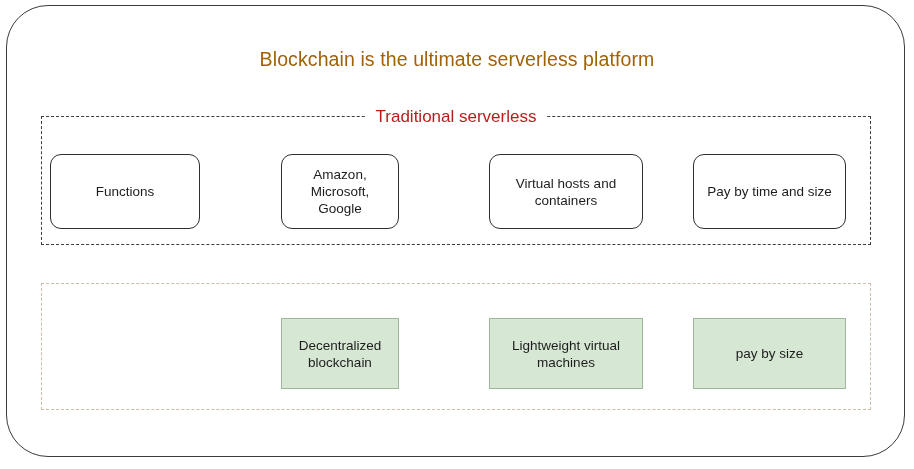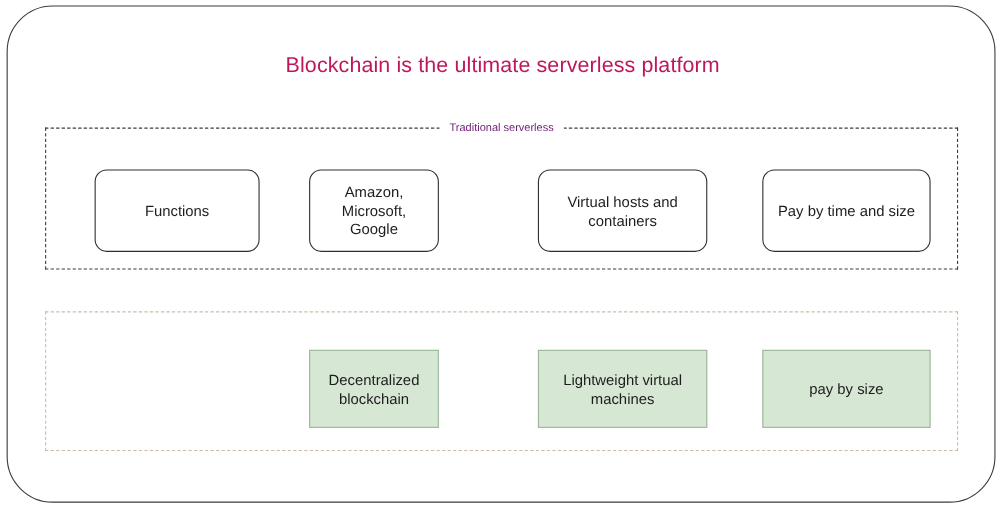--- a/index.html
+++ b/index.html
@@ -33,21 +33,21 @@
   }
 
   
   .diagram-title {
     position: absolute;
     left: 0;
     top: 46px;
     width: 914px;
     text-align: center;
     font-size: 19.5px;
-    color: #be185d;
+    color: #a16207;
     letter-spacing: 0.1px;
     line-height: 26px;
     white-space: nowrap;
   }
 
   
   .group {
     position: absolute;
     box-sizing: border-box;
     background: transparent;
@@ -68,22 +68,22 @@
   }
 
   
   .group-label {
     position: absolute;
     top: -11px;
     left: 50%;
     transform: translateX(-50%);
     background: #ffffff;
     padding: 0 9px;
-    font-size: 10px;
-    color: #701a75;
+    font-size: 17px;
+    color: #b91c1c;
     line-height: 21px;
     white-space: nowrap;
   }
   .group-blockchain .group-label {
     top: -11px;
   }
 
   
   .node-row {
     position: absolute;
@@ -118,21 +118,21 @@
   
   .node.green {
     background: #d6e7d3;
     border: 1.2px solid #9cb79a;
     border-radius: 0;
     top: 34px;
     height: 71px;
   }
 
   
-  .col-0 { left: 44px;  width: 150px; }
+  .col-0 { left: 8px;  width: 150px; }
   .col-1 { left: 239px; width: 118px; }
   .col-2 { left: 447px; width: 154px; }
   .col-3 { left: 651px; width: 153px; }
 
   
   .bottom-artifact {
     position: absolute;
     left: 10px;
     top: 462px;
     width: 894px;

